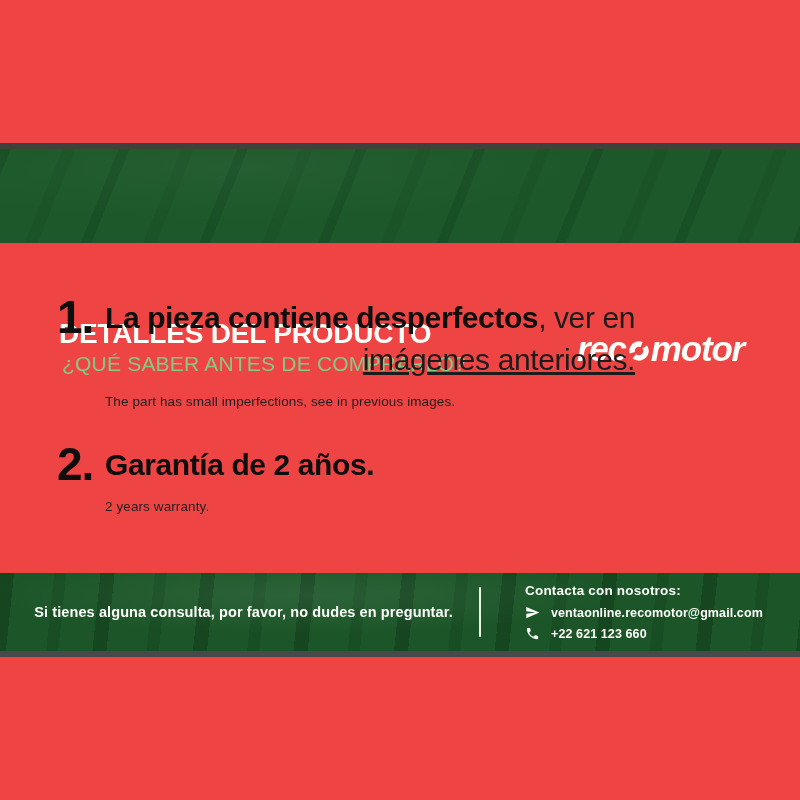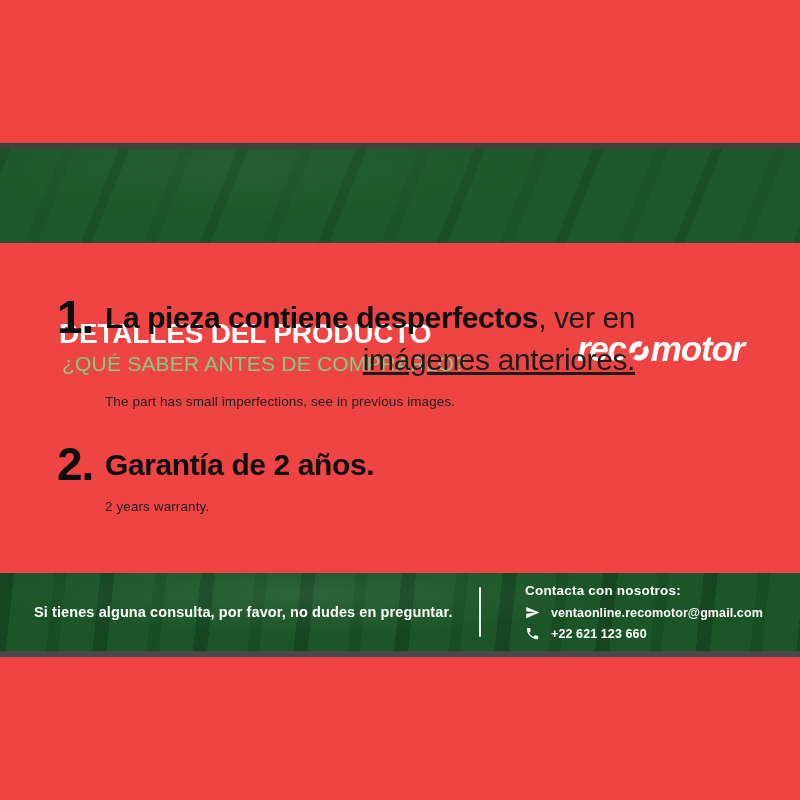--- a/index.html
+++ b/index.html
@@ -66,21 +66,21 @@
     background-color:#1c5628;
     background-image:
       radial-gradient(ellipse 430px 54px at 38% 28%, rgba(255,255,255,0.08), transparent 72%),
       repeating-linear-gradient(96deg,
         rgba(6,34,14,0.30) 0px, rgba(6,34,14,0.30) 14px,
         rgba(6,34,14,0) 14px, rgba(6,34,14,0) 54px,
         rgba(10,45,18,0.20) 54px, rgba(10,45,18,0.20) 66px,
         rgba(10,45,18,0) 66px, rgba(10,45,18,0) 100px);
   }
   .footer-left{
-    width:479px;flex:0 0 479px;display:flex;align-items:center;
+    width:479px;flex:0 0 479px;display:flex;align-items:center;justify-content:center;
     padding:0 26px 0 34px;box-sizing:border-box;
   }
   .footer-message{
     margin:0;color:#fdfdfa;font-weight:700;font-size:14.5px;letter-spacing:0.1px;
     text-align:center;line-height:1.25;
   }
   .footer-divider{
     width:2px;flex:0 0 2px;align-self:center;height:50px;background:#eaf3e8;border-radius:1px;
   }
   .footer-right{

